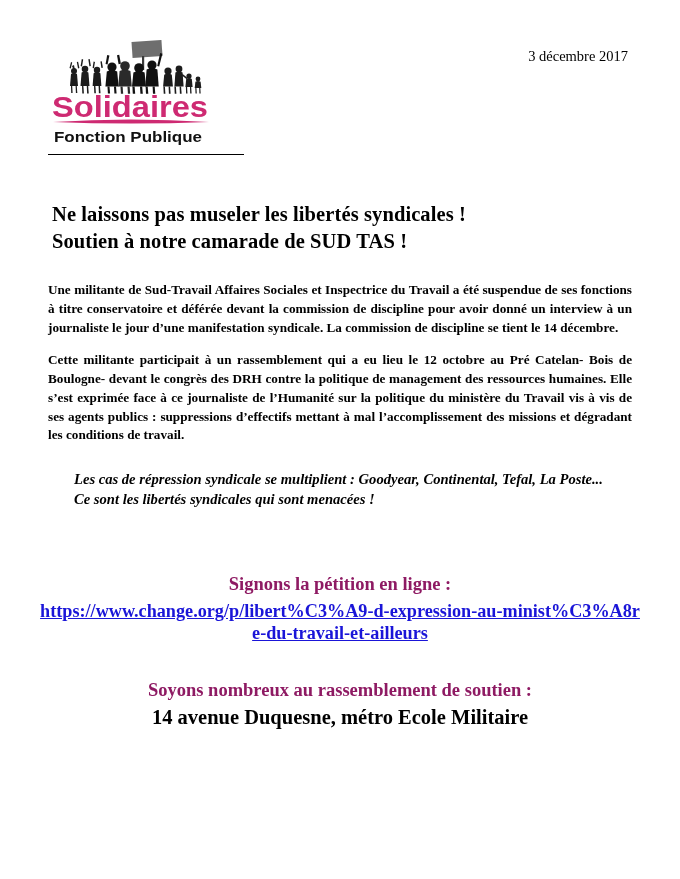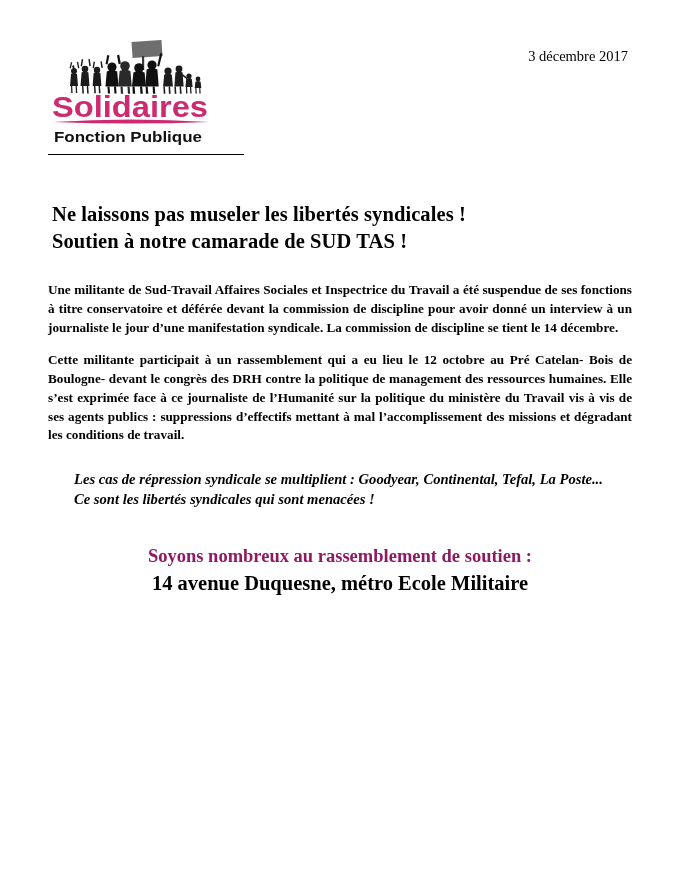--- a/index.html
+++ b/index.html
@@ -284,19 +284,23 @@
 
   <div class="body-block">
     <p class="para">Une militante de Sud-Travail Affaires Sociales et Inspectrice du Travail a été suspendue de ses fonctions à titre conservatoire et déférée devant la commission de discipline pour avoir donné un interview à un journaliste le jour d’une manifestation syndicale. La commission de discipline se tient le 14 décembre.</p>
 
     <p class="para tight">Cette militante participait à un rassemblement qui a eu lieu le 12 octobre au Pré Catelan- Bois de Boulogne- devant le congrès des DRH contre la politique de management des ressources humaines. Elle s’est exprimée face à ce journaliste de l’Humanité sur la politique du ministère du Travail vis à vis de ses agents publics : suppressions d’effectifs mettant à mal l’accomplissement des missions et dégradant les conditions de travail.</p>
 
 
     <p class="para-italic">Les cas de répression syndicale se multiplient : Goodyear, Continental, Tefal, La Poste... Ce sont les libertés syndicales qui sont menacées !</p>
   </div>
 
+  <div class="cta-block">
+    <div class="cta-heading">Signons la pétition en ligne :</div>
+    <a class="cta-url" href="#" title="https://www.change.org/p/libert%C3%A9-d-expression-au-minist%C3%A8re-du-travail-et-ailleurs">https://www.change.org/p/libert%C3%A9-d-expression-au-minist%C3%A8re-du-travail-et-ailleurs</a>
+  </div>
 
   <div class="rally-block">
     <div class="rally-heading">Soyons nombreux au rassemblement de soutien :</div>
     <div class="rally-line">14 avenue Duquesne, métro Ecole Militaire</div>
   </div>
 
 </div>
 
 </body></html>

